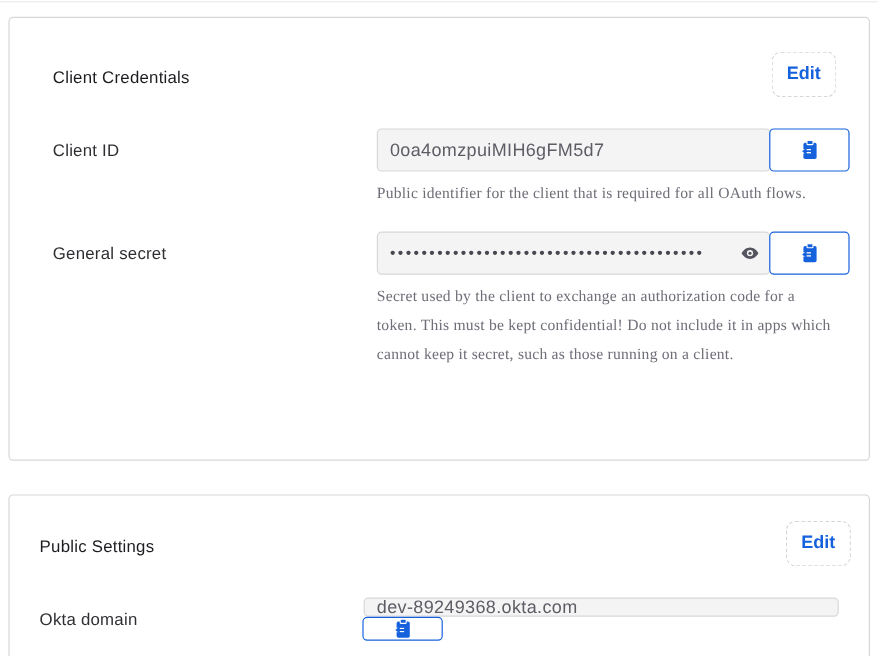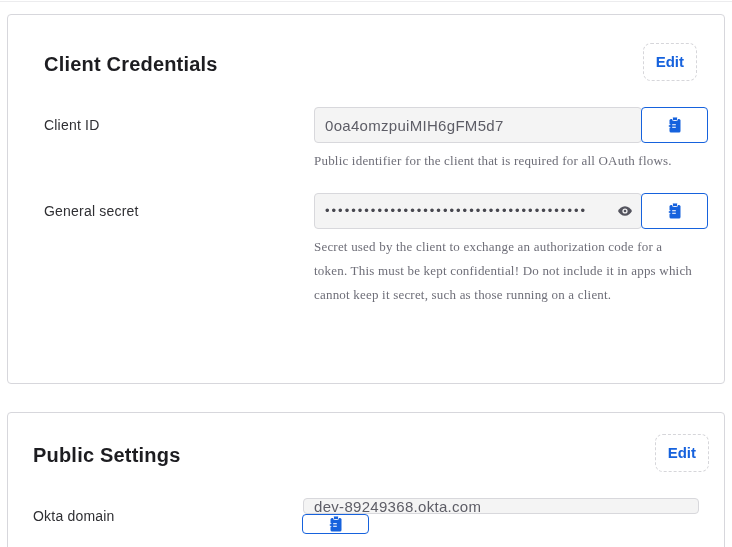--- a/index.html
+++ b/index.html
@@ -15,21 +15,21 @@
   }
   .card {
     position: absolute; left: 7px; width: 718px; box-sizing: border-box;
     background: #ffffff; border: 1px solid #d7d7dc; border-radius: 4px;
   }
   #card-client-credentials { top: 14px; height: 370px; padding: 38px 50px 0 36px; }
   #card-general-settings  { top: 412px; height: 150px; padding: 31px 38px 0 25px; }
 
   .card-header { display: flex; justify-content: space-between; align-items: flex-start; height: 28px; }
   .card-title {
-    margin: 0; font-size: 20px; font-weight: 700; color: #1d1d21; letter-spacing: 0.2px; line-height: 22px;
+    margin: 0; font-size: 14px; font-weight: 400; color: #1d1d21; letter-spacing: 0.2px; line-height: 22px;
   }
   .edit-wrap {
     border: 1px dashed #d6d6da; border-radius: 8px;
     padding: 8px 12px; margin: -10px -23px 17px 0;
   }
   .edit-link {
     color: #1662dd; font-size: 15px; font-weight: 700; text-decoration: none; cursor: pointer; line-height: 20px;
   }
 
   .row { display: flex; margin-top: 26px; align-items: flex-start; }

